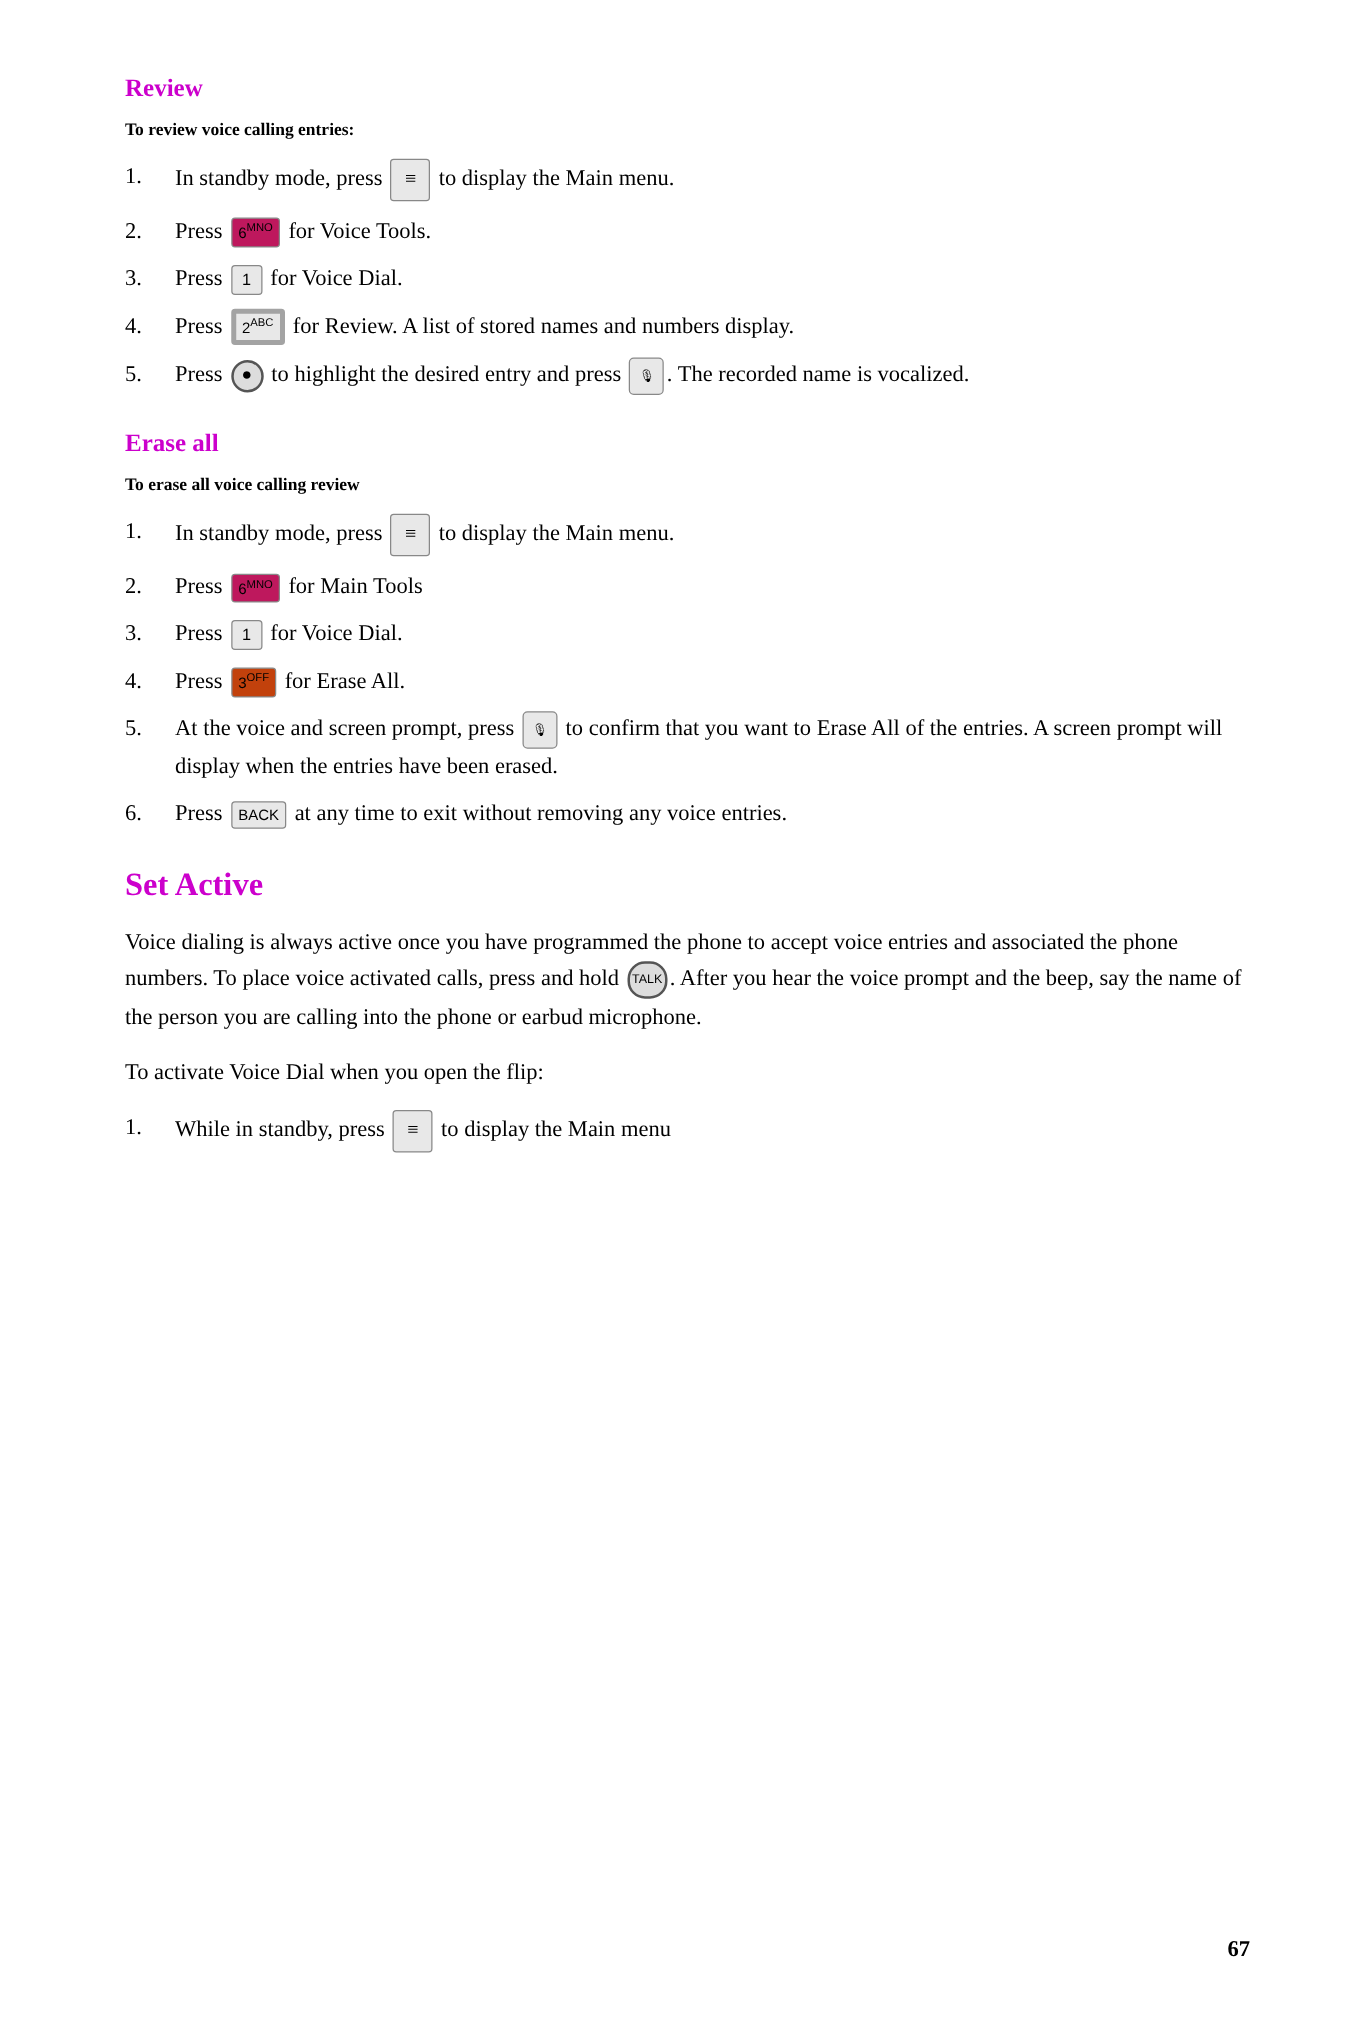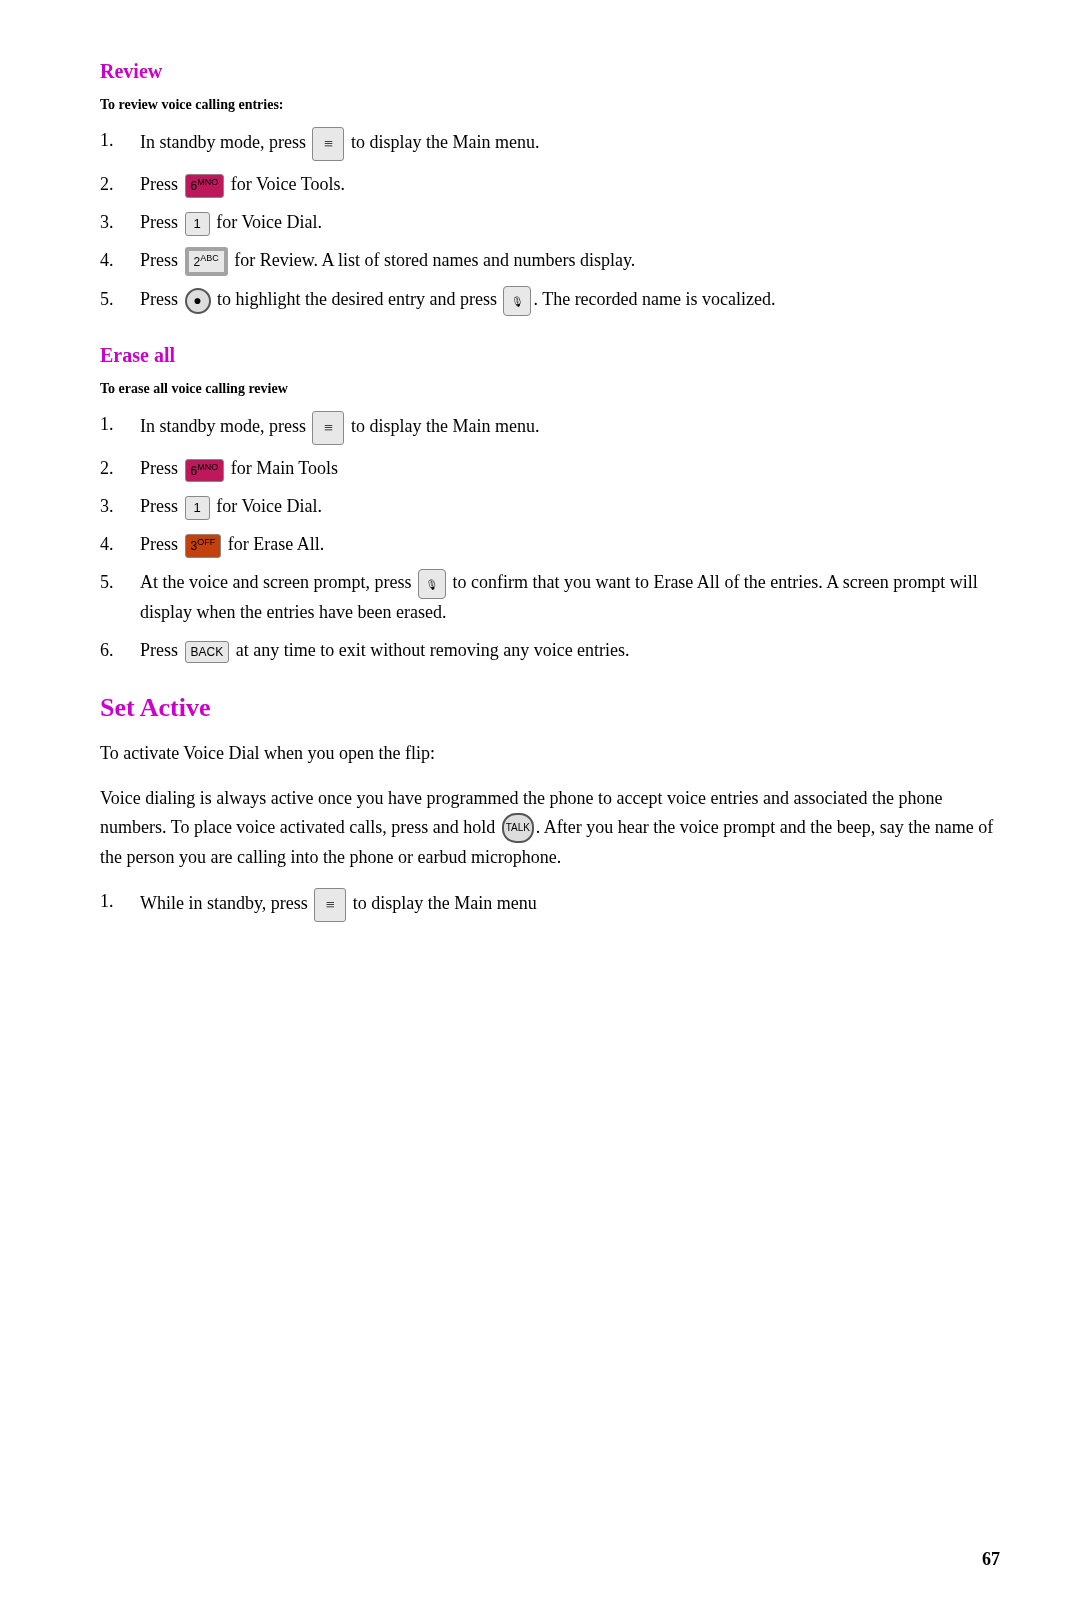--- a/index.html
+++ b/index.html
@@ -260,24 +260,24 @@
     </li>
     <li>
       <span class="num">6.</span>
       <span class="li-content">Press <span class="key-back">BACK</span> at any time to exit without removing any voice entries.</span>
     </li>
   </ol>
 </div>
 
 <div class="section-block">
   <div class="set-active-heading">Set Active</div>
-  <p class="body-text">To activate Voice Dial when you open the flip:</p>
   <p class="body-text">
     Voice dialing is always active once you have programmed the phone to accept voice entries and associated the phone numbers. To place voice activated calls, press and hold <span class="key-talk" style="font-size:10px">TALK</span>. After you hear the voice prompt and the beep, say the name of the person you are calling into the phone or earbud microphone.
   </p>
+  <p class="body-text">To activate Voice Dial when you open the flip:</p>
   <ol class="numbered-list">
     <li>
       <span class="num">1.</span>
       <span class="li-content">While in standby, press <span class="key-menu"></span> to display the Main menu</span>
     </li>
   </ol>
 </div>
 
 <div class="page-number">67</div>
 

